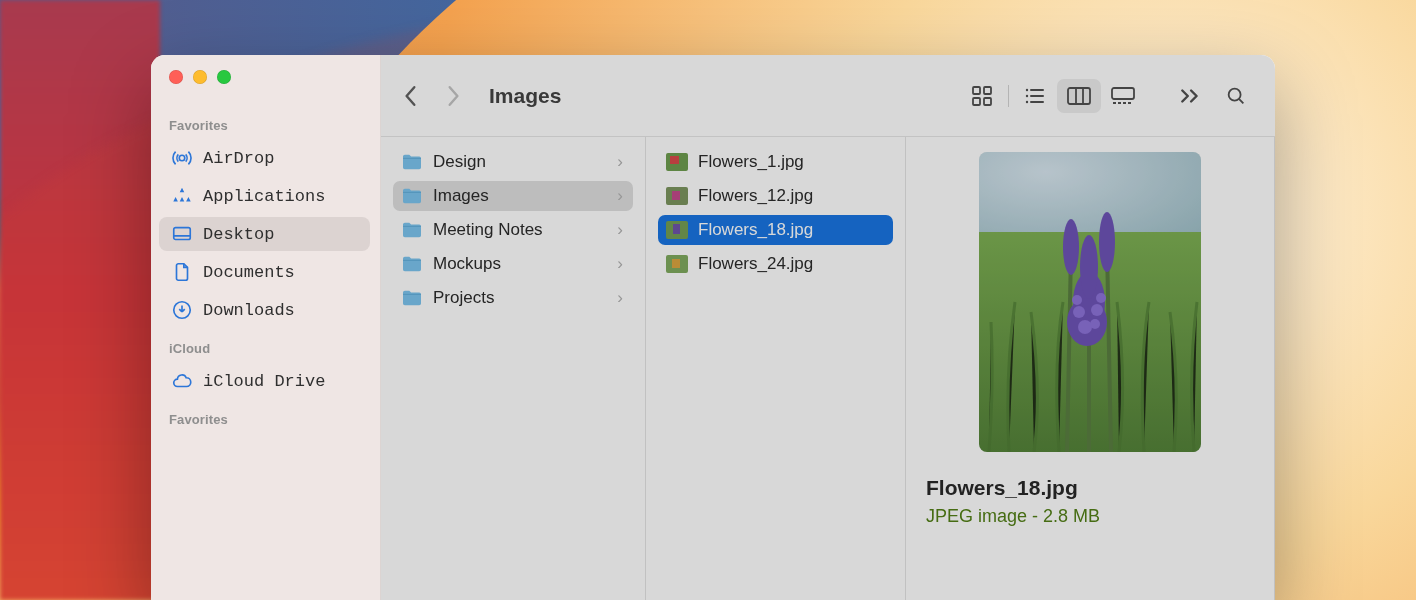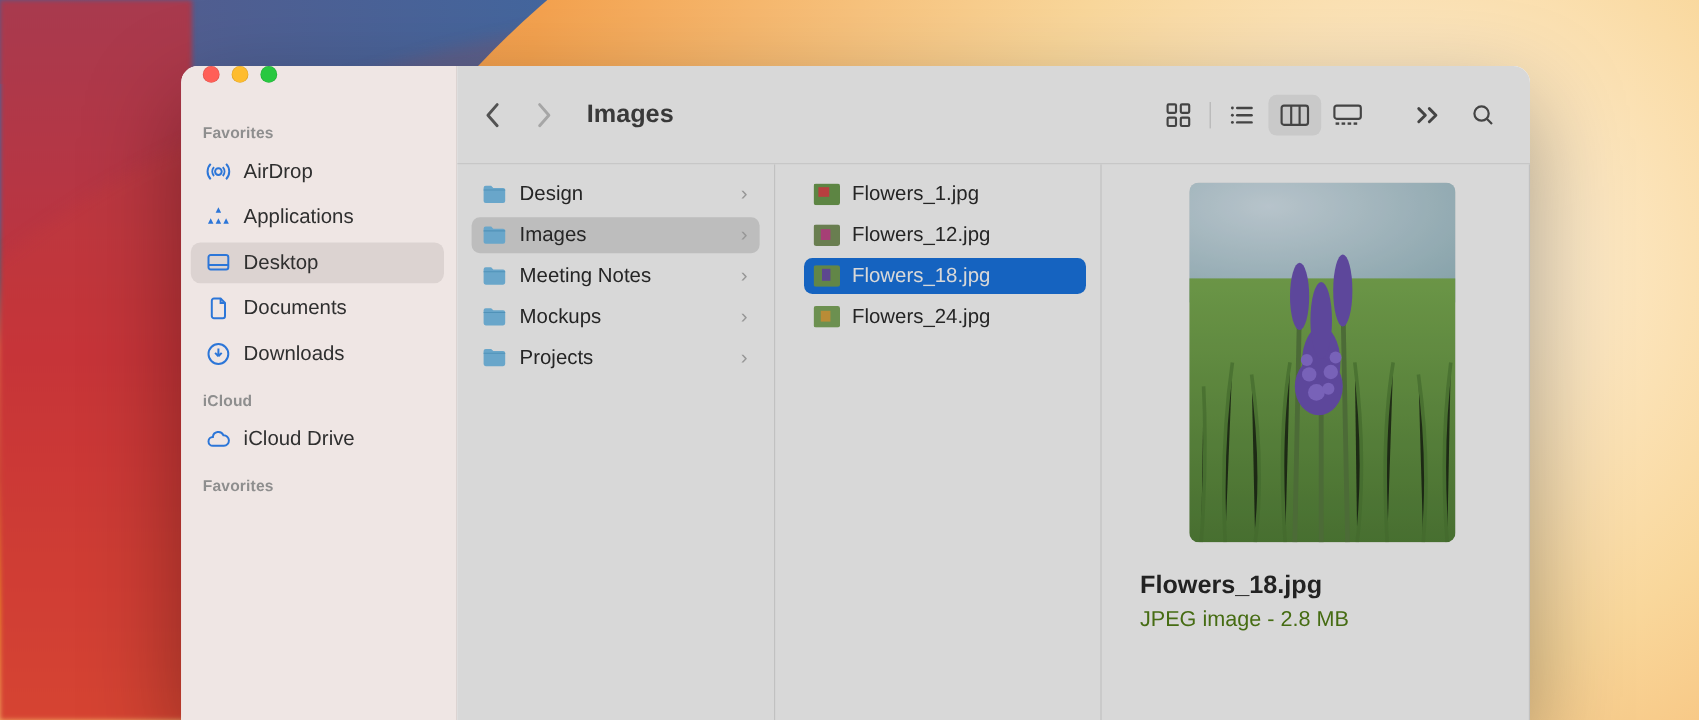--- a/index.html
+++ b/index.html
@@ -49,35 +49,37 @@
     display:flex;
     overflow:hidden;
   }
 
   
   .sidebar {
     width:230px; flex:0 0 230px;
     background:#efe6e4;
     border-right:1px solid rgba(0,0,0,.08);
     display:flex; flex-direction:column;
+    padding-top:15px;
   }
   .traffic-lights { display:flex; gap:10px; padding:0 0 22px 18px; }
   .tl { width:14px; height:14px; border-radius:50%; box-shadow: inset 0 0 0 .5px rgba(0,0,0,.15); }
   .tl.red{background:#ff5f57;} .tl.yellow{background:#febc2e;} .tl.green{background:#28c840;}
 
   .section-label {
     font-size:13px; font-weight:600; color:#8e8e8e;
     padding:12px 18px 6px; letter-spacing:.01em;
   }
   .side-item {
     display:flex; align-items:center; gap:10px;
     padding:6px 12px; margin:2px 10px 2px 8px;
     border-radius:8px;
     font-size:17px; color:#2f2f2f;
     cursor:default;
+    font-family:Liberation Mono, monospace;
   }
   .side-item.selected { background:#dcd3d1; }
   .side-icon { width:22px; height:22px; flex:0 0 22px; color:#2c76d8; display:flex; align-items:center; justify-content:center; }
 
   
   .main {
     flex:1; display:flex; flex-direction:column;
     position:relative;
   }
   .dim-overlay {
@@ -104,21 +106,21 @@
   .window-title { font-size:21px; font-weight:600; color:#3d3d3d; margin-left:10px; }
   .toolbar-spacer { flex:1; }
   .view-group { display:flex; align-items:center; }
   .view-btn { width:44px; height:34px; display:flex; align-items:center; justify-content:center; color:#4b4b4b; border-radius:7px; }
   .view-btn.active { background:#ededed; }
   .vdiv { width:1px; height:22px; background:#d4d4d4; margin:0 4px; }
   .tool-right { display:flex; align-items:center; gap:24px; margin-left:24px; color:#4b4b4b;}
 
   
   .columns-body {
-    flex:1; display:flex; background:#ffffff;gap:12px;
+    flex:1; display:flex; background:#ffffff;
   }
   .col {
     border-right:1px solid #e3e3e3;
     padding-top:10px;
   }
   .col-a { width:265px; flex:0 0 265px; }
   .col-b { width:260px; flex:0 0 260px; }
   .col-c { flex:1; display:flex; flex-direction:column; align-items:center; padding:10px 20px 0; }
 
   .row {

